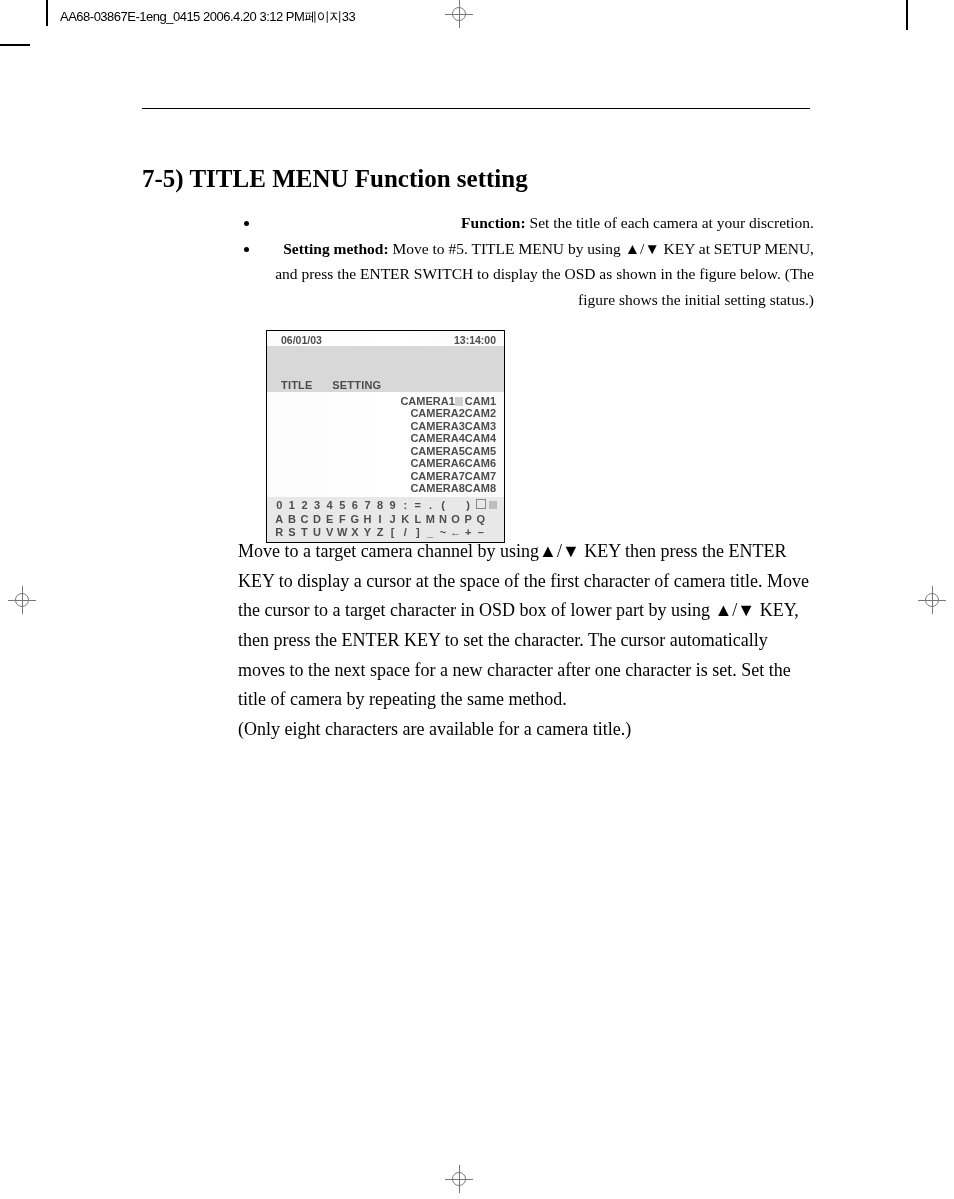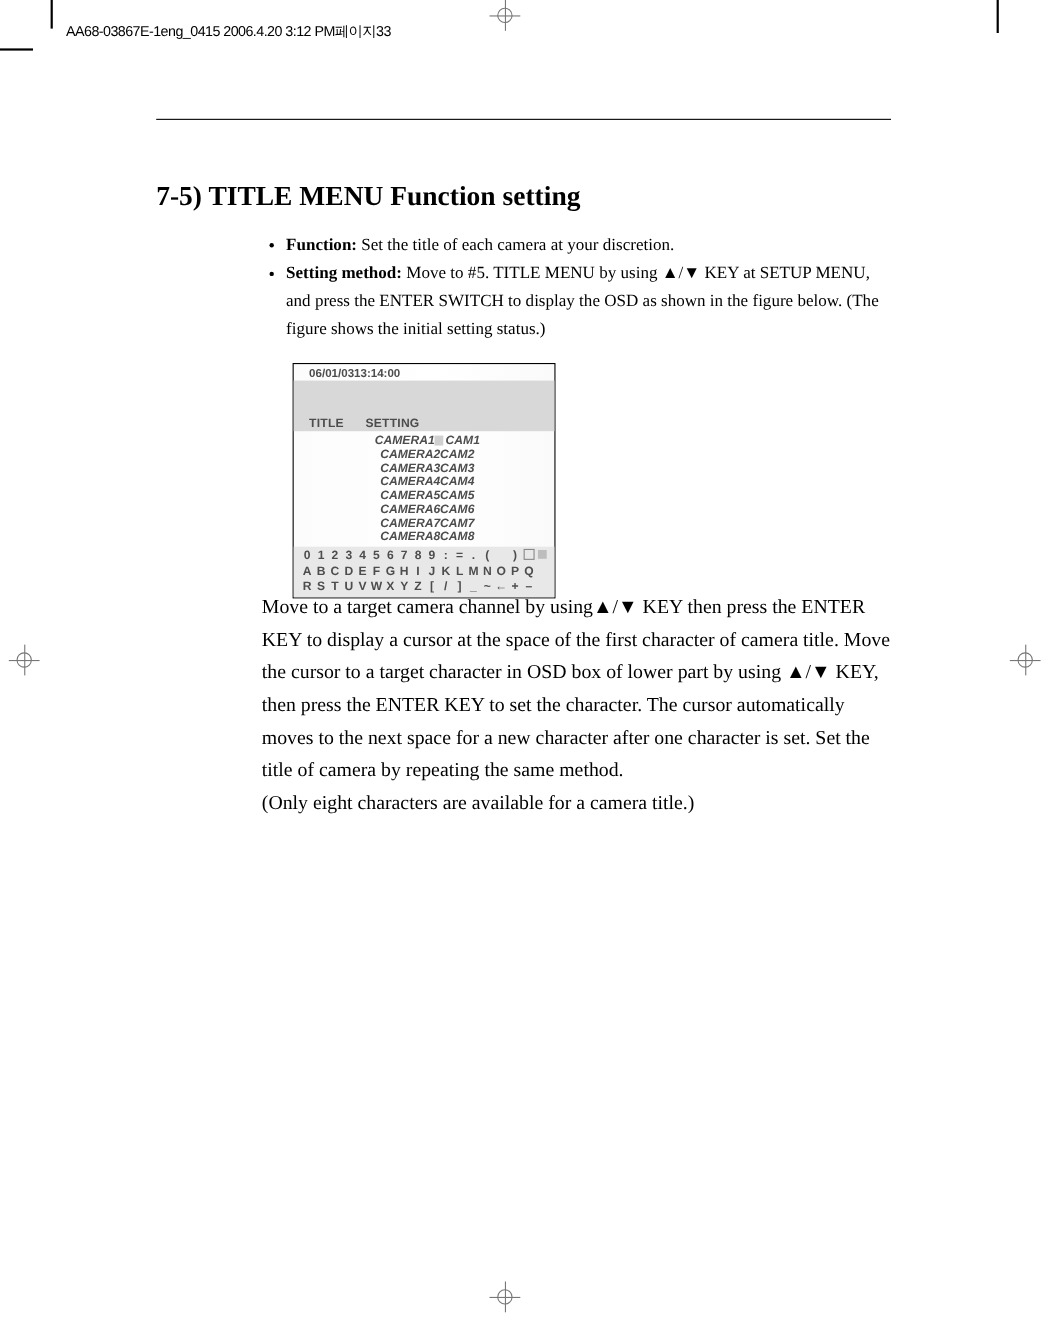--- a/index.html
+++ b/index.html
@@ -11,21 +11,21 @@
     width: 954px;
   }
   .page {
     position: relative;
     width: 954px;
     height: 1199px;
     box-sizing: border-box;
   }
   .print-header {
     position: absolute;
-    top: 20px;
+    top: 8px;
     left: 60px;
     font-family: Arial, sans-serif;
     font-size: 13px;
     font-stretch: condensed;
     letter-spacing: -0.5px;
   }
   .crop-top {
     position: absolute;
     top: 0;
     left: 46px;
@@ -91,49 +91,50 @@
   }
   .bullets {
     position: absolute;
     top: 210px;
     left: 240px;
     right: 140px;
     font-size: 15.5px;
     line-height: 1.65;
   }
   .bullets ul { list-style: disc; padding-left: 20px; margin: 0; }
-  .bullets li { margin-bottom: 0; }
+  .bullets li { margin-bottom: 0; text-align: right; }
   .bullets b { font-weight: bold; }
 
   .osd {
     position: absolute;
     top: 330px;
     left: 266px;
     width: 237px;
     border: 1px solid #000;
     font-family: Arial, Helvetica, sans-serif;
     font-weight: bold;
     font-stretch: condensed;
     color: #4d4d4d;
     background: linear-gradient(to right, #fcfcfc 0%, #fff 55%, #fafafa 100%);
   }
   .osd .top-row {
     display: flex;
+    justify-content: space-between;
     font-size: 10.5px;
     padding: 3px 8px 0 14px;
   }
   .osd .header-row {
     background: #d8d8d8;
     font-size: 11px;
     padding: 1px 0 1px 14px;
     letter-spacing: 0.2px;
   }
   .osd .header-row span:first-child { display: inline-block; width: 48px; margin-top: 32px; }
   .osd .cam-list { padding: 3px 8px 3px 14px; font-size: 11px; line-height: 1.13; }
-  .osd .cam-list .row { display: flex; justify-content: center; font-style: italic; }
+  .osd .cam-list .row { display: flex; justify-content: flex-end; }
   .osd .cam-list .name { }
   .osd .cam-list .val { }
   .osd .cam-list .row:first-child .val::before {
     content: "";
     display: inline-block;
     width: 8px;
     height: 9px;
     background: #d0d0d0;
     margin-right: 2px;
     vertical-align: -1px;

